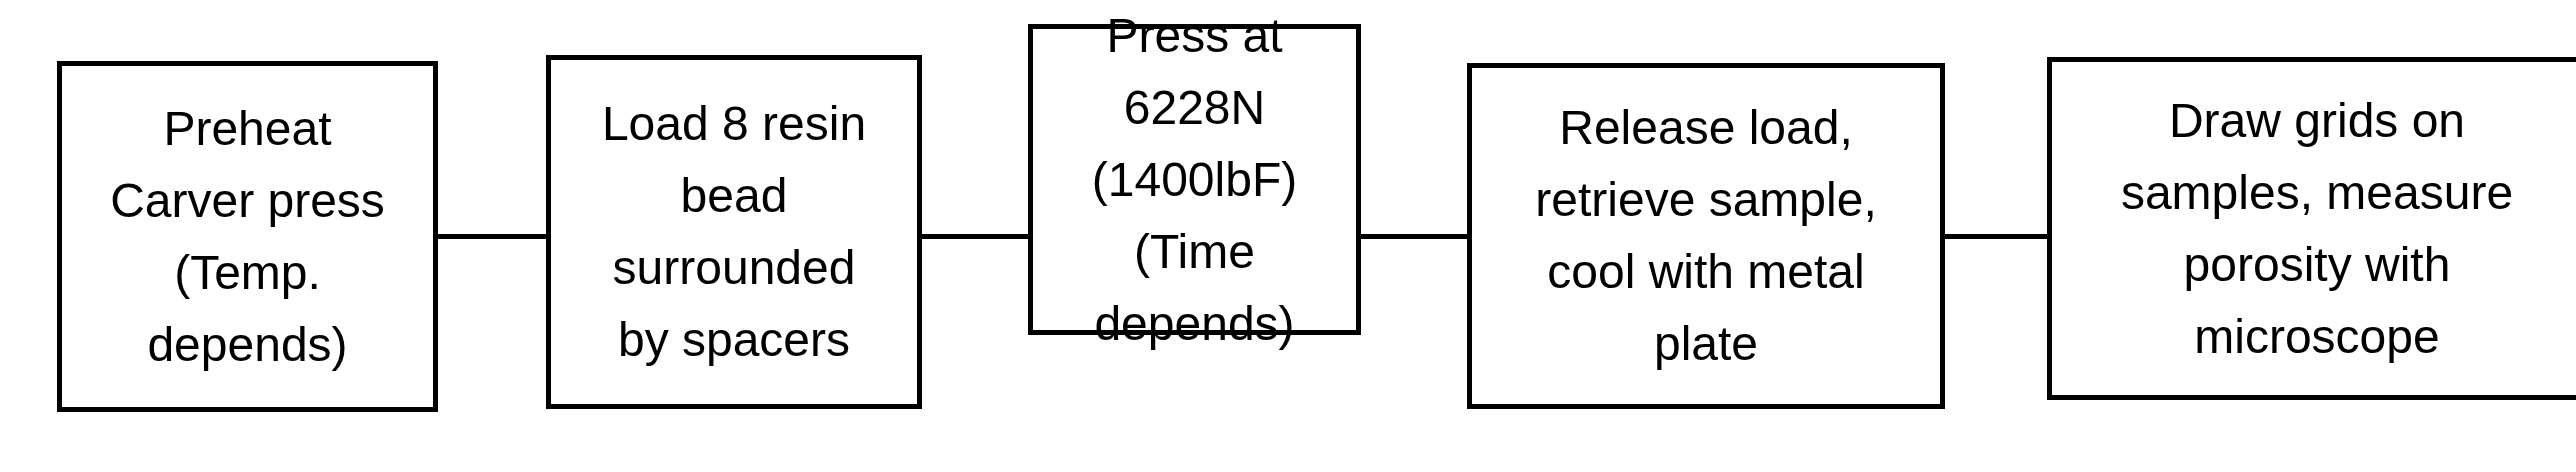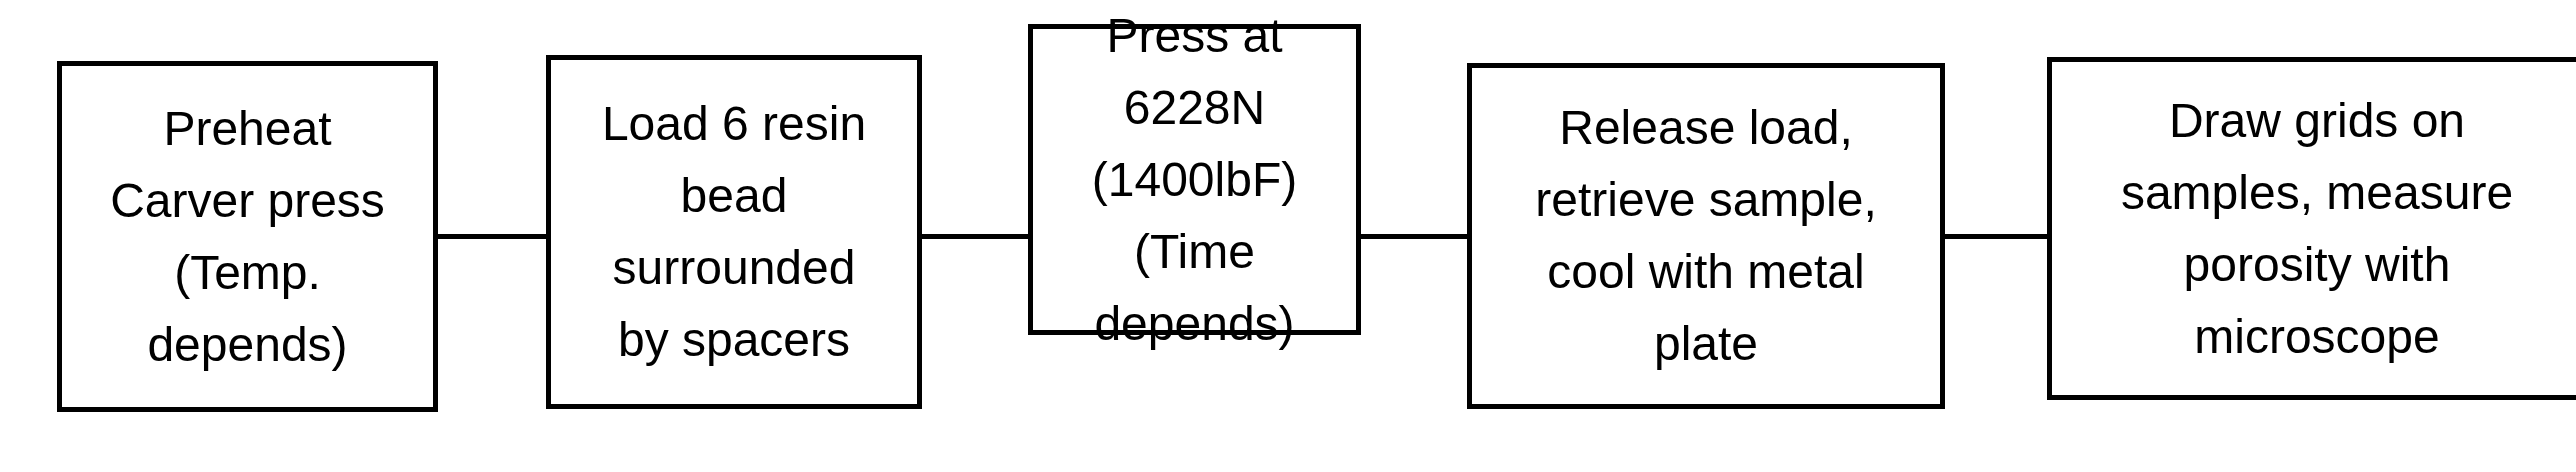--- a/index.html
+++ b/index.html
@@ -57,21 +57,21 @@
   <div class="flow-box box-1">
     <span class="flow-label">Preheat
 Carver press
 (Temp.
 depends)</span>
   </div>
 
   <div class="connector conn-1"></div>
 
   <div class="flow-box box-2">
-    <span class="flow-label">Load 6 resin
+    <span class="flow-label">Load 8 resin
 bead
 surrounded
 by spacers</span>
   </div>
 
   <div class="connector conn-2"></div>
 
   <div class="flow-box box-3">
     <span class="flow-label">Press at
 6228N

